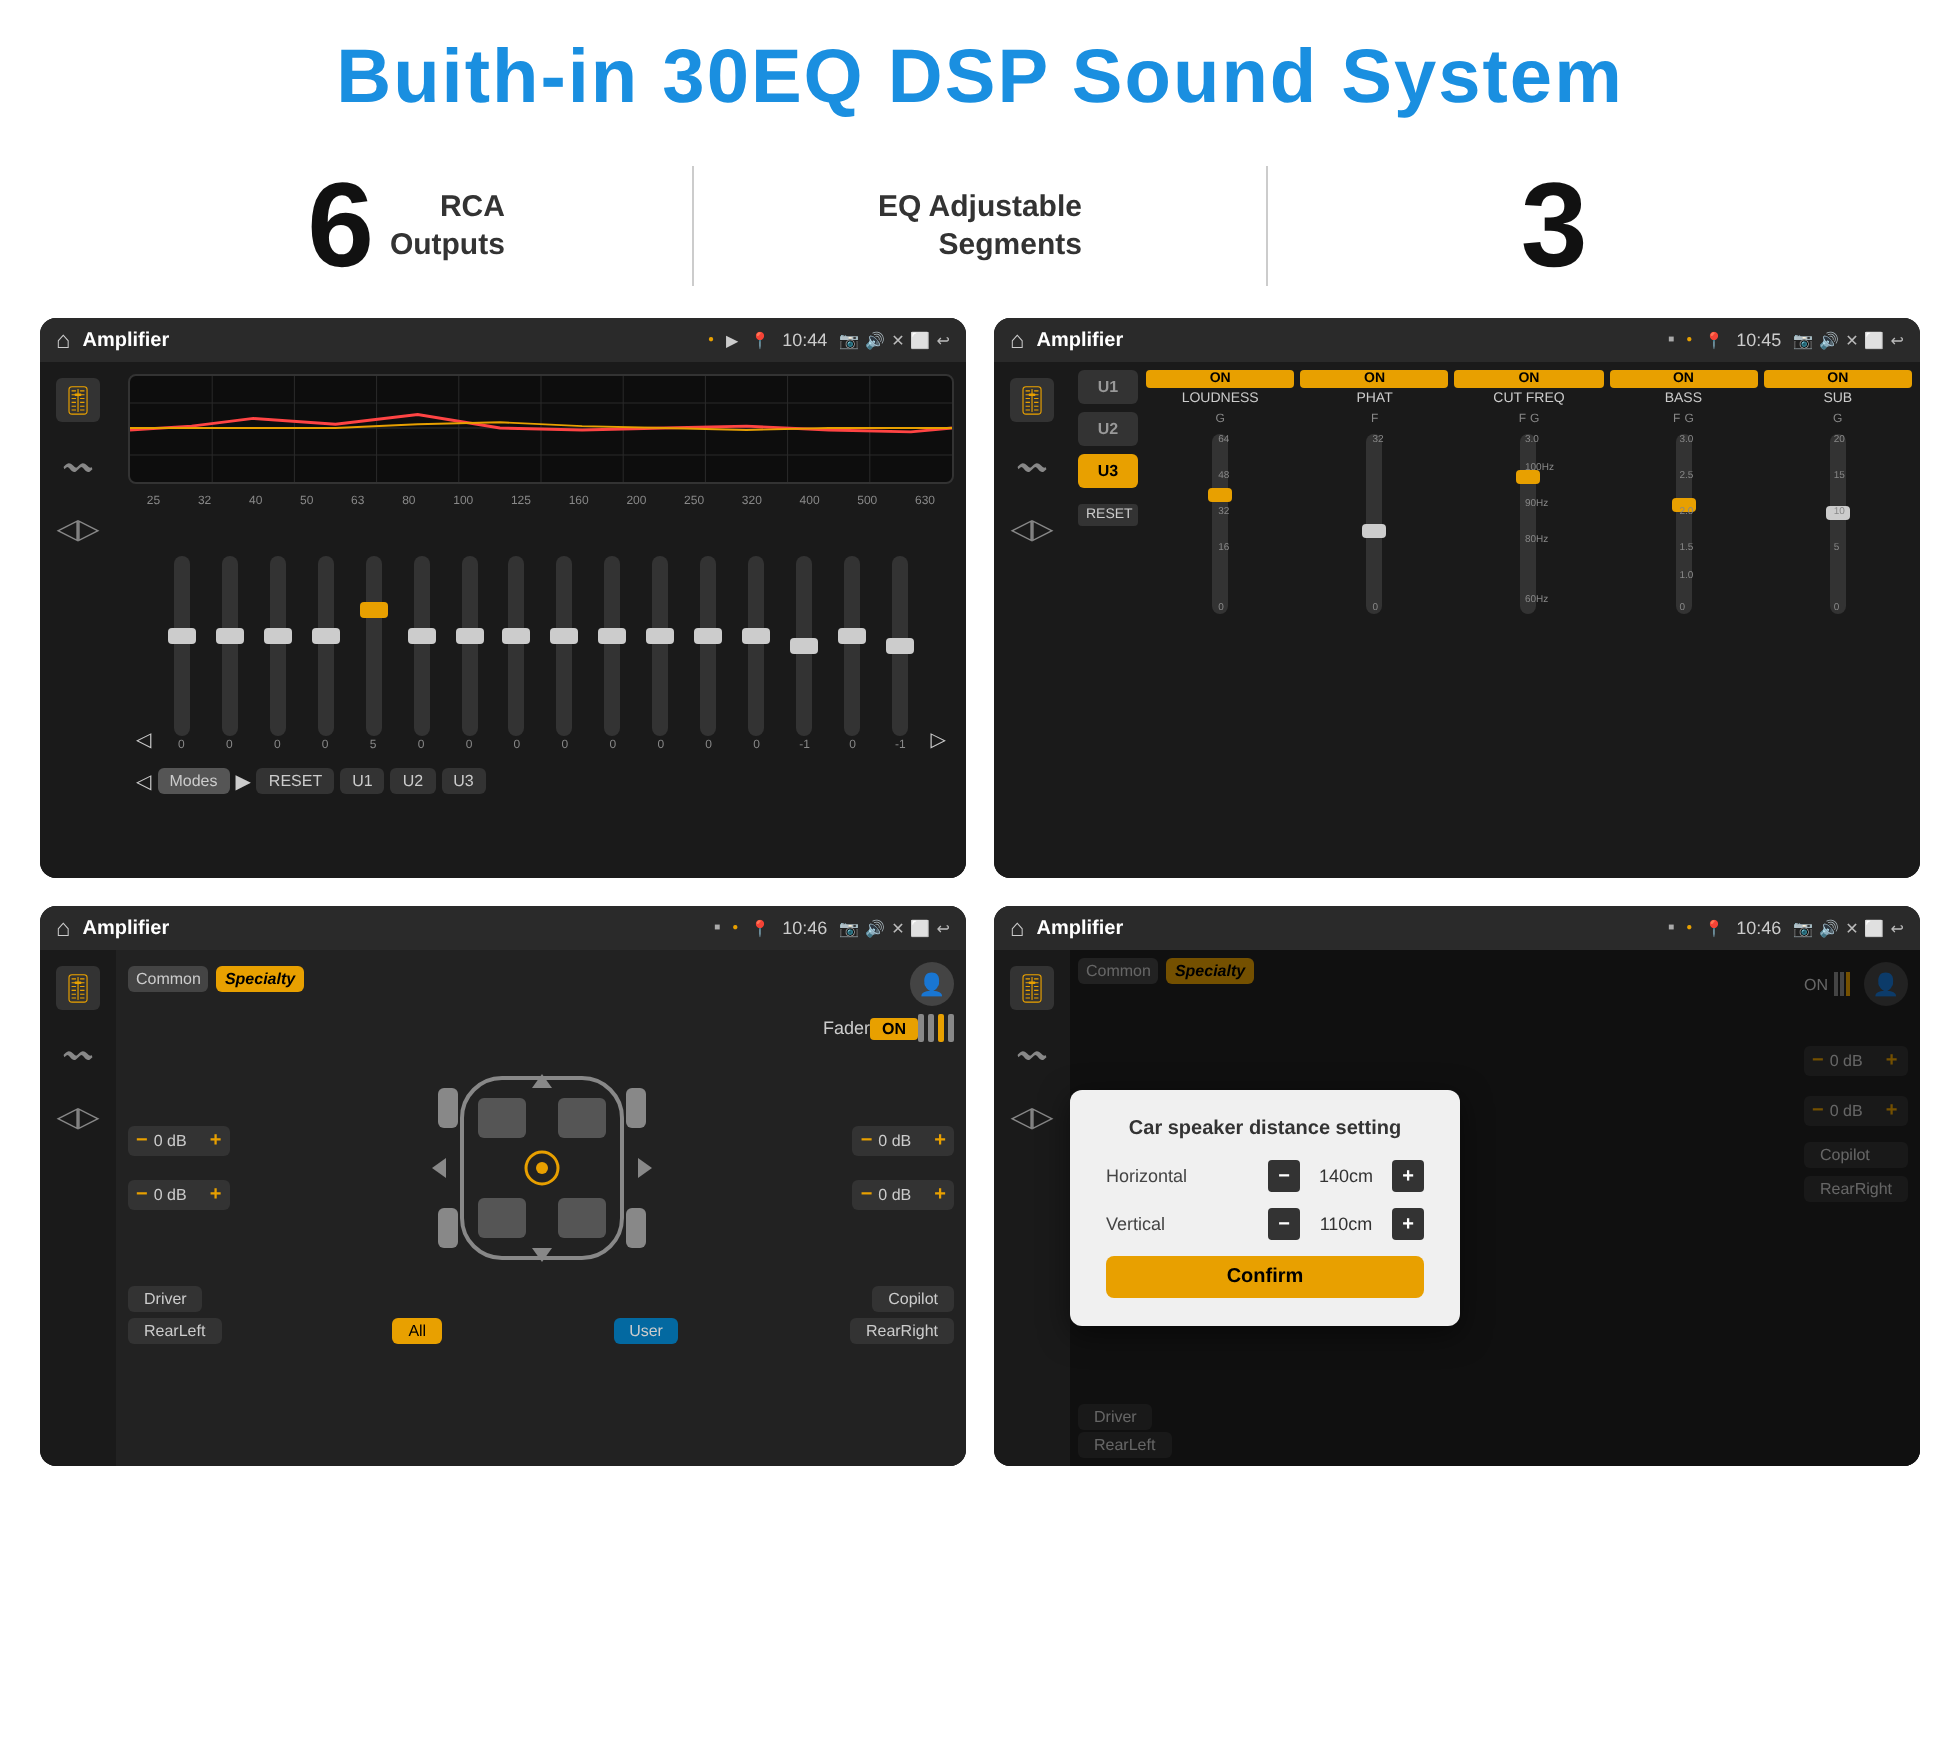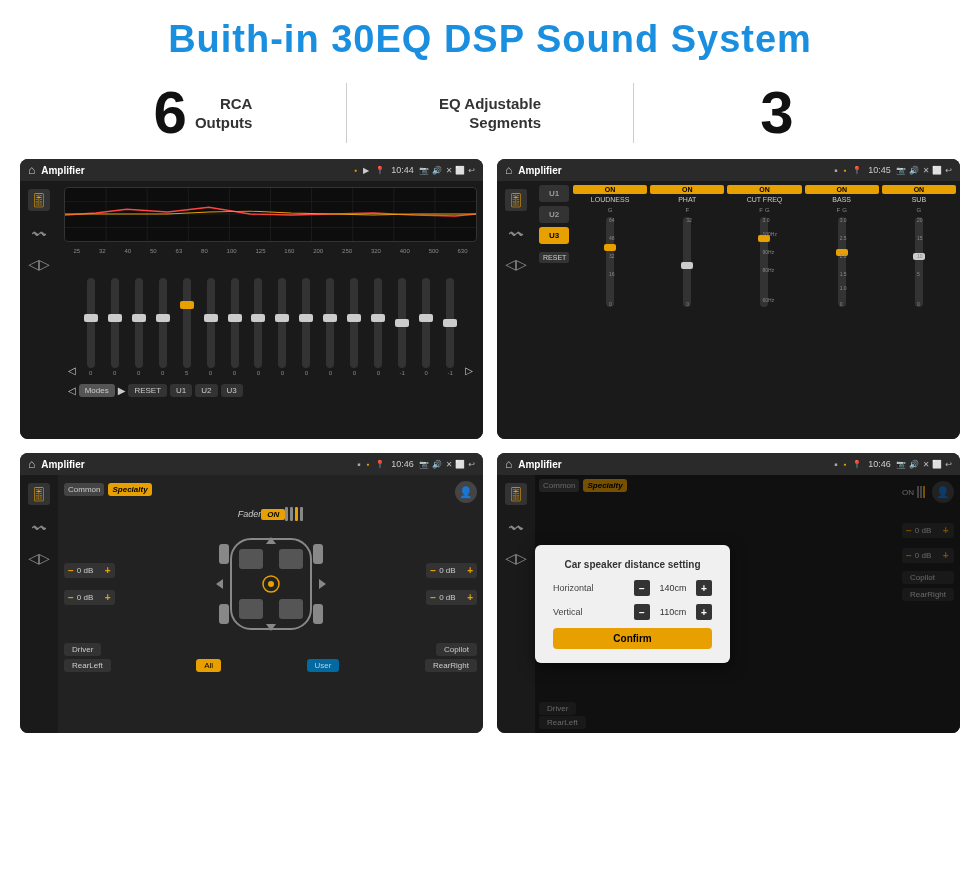--- a/index.html
+++ b/index.html
@@ -329,23 +329,22 @@
     .fader-tab.active {
       background: #e8a000;
       color: #000;
       font-weight: bold;
       font-style: italic;
     }
 
     .fader-header {
       display: flex;
       align-items: center;
-      justify-content: center;
+      justify-content: flex-end;
       margin-bottom: 8px;
-      font-style: italic;
     }
 
     .fader-label {
       font-size: 9px;
       color: #ccc;
     }
 
     .fader-on-btn {
       background: #e8a000;
       color: #000;

